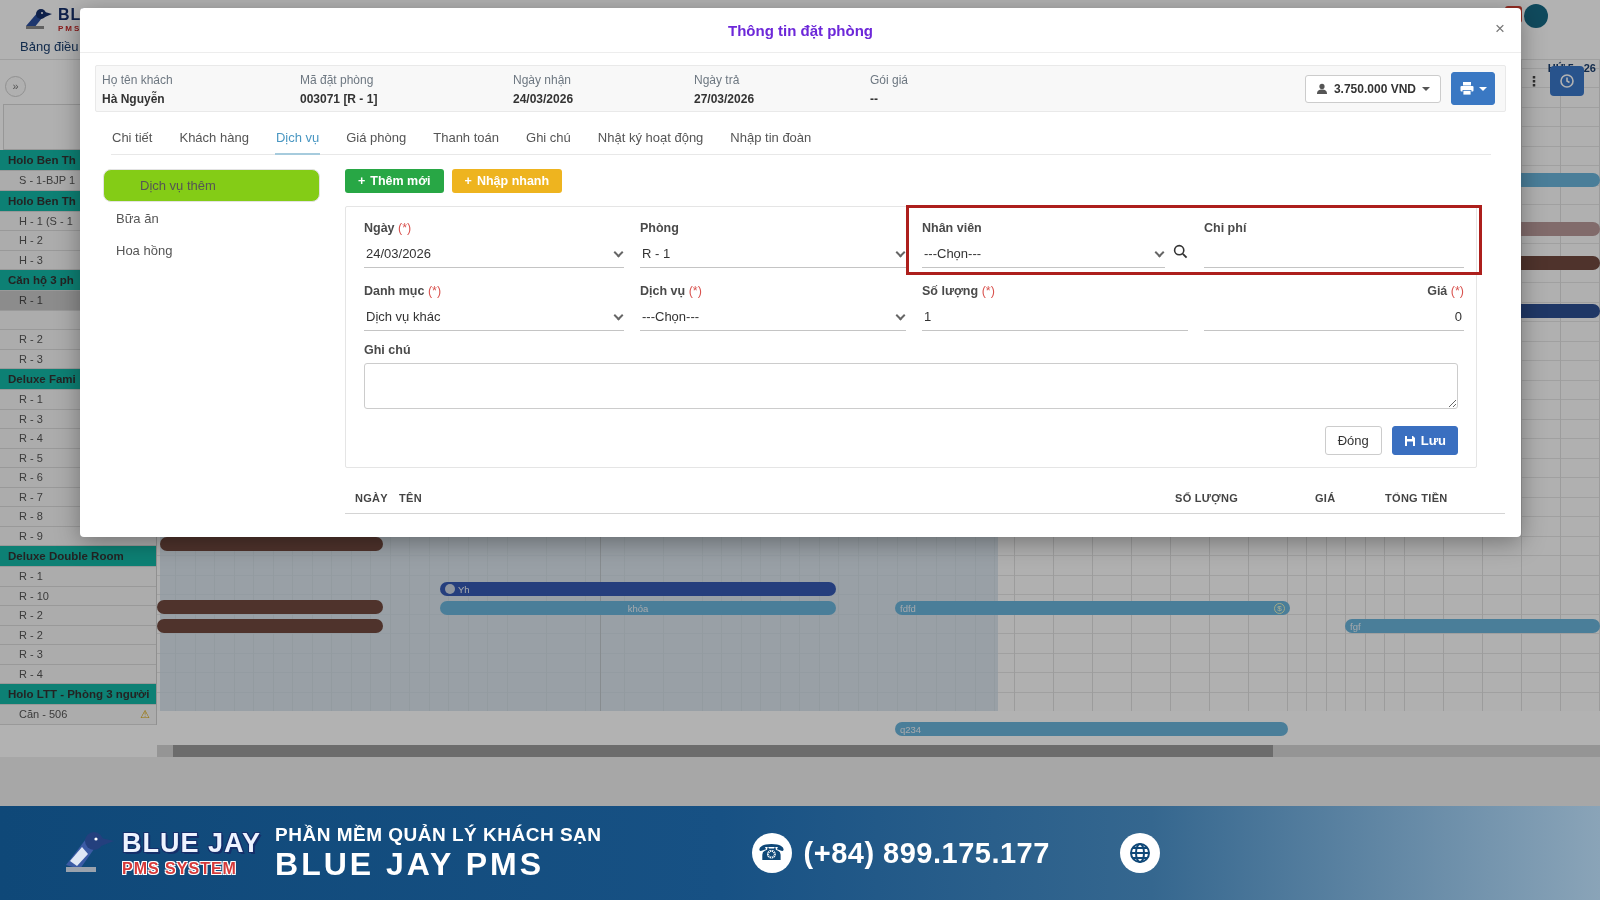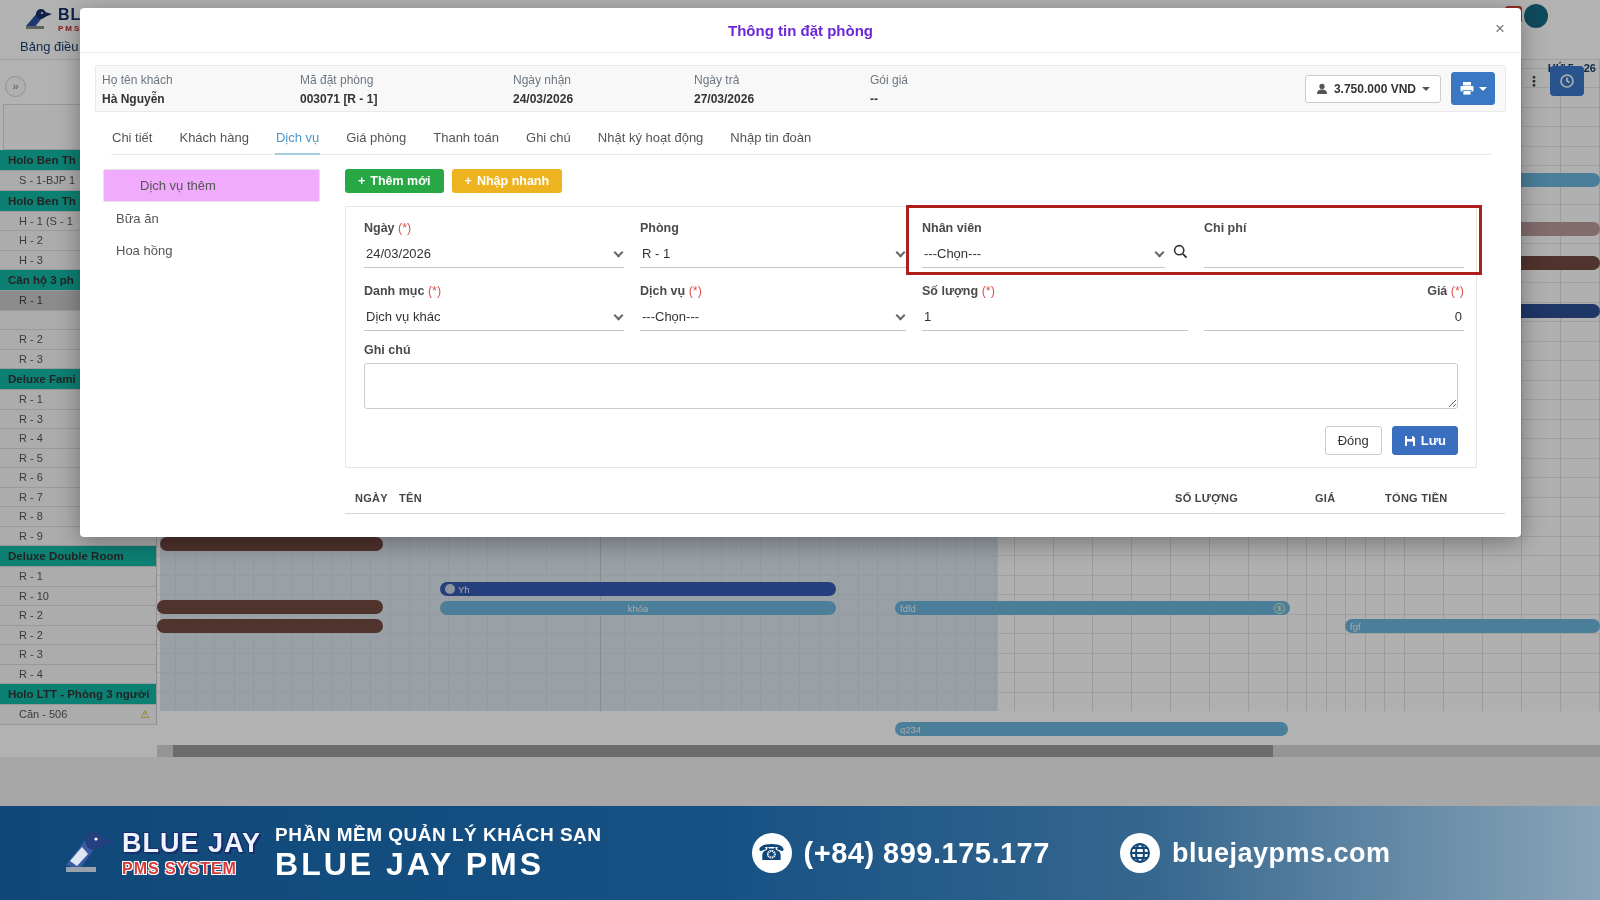--- a/index.html
+++ b/index.html
@@ -83,21 +83,21 @@
   .caret-sm { width:0; height:0; border-left:4px solid transparent; border-right:4px solid transparent; border-top:4px solid #555; }
   .caret-w { width:0; height:0; border-left:4px solid transparent; border-right:4px solid transparent; border-top:4px solid #fff; }
 
   .m-tabs { display:flex; gap:25px; margin:14px 30px 0 31px; border-bottom:1px solid #e8e8e8; }
   .tab { font-size:13px; color:#555; padding:4px 1px 8px 1px; cursor:pointer; }
   .tab.active { color:#4a97c2; border-bottom:2px solid #a6cbdd; margin-bottom:-1px; }
 
   .m-body { display:flex; padding:8px 15px 0 23px; }
   .m-sidebar { width:217px; flex:0 0 217px; padding-top:6px; }
   .side-item { font-size:13px; color:#555; padding:8px 13px; cursor:pointer; }
-  .side-item.active { background:#f0abfc; border:1px solid #e3e3e3; border-radius:2px;padding-left:36px; }
+  .side-item.active { background:#84cc16; border:1px solid #e3e3e3; border-radius:8px;padding-left:36px; }
   .side-item + .side-item { margin-top:1px; }
 
   .m-content { flex:1; margin-left:25px; padding-top:6px; }
   .action-row { display:flex; gap:8px; }
   .btn-add { background:#28a745; color:#fff; border:none; border-radius:3px; font-size:12.5px; font-weight:bold;
     padding:5px 13px; display:flex; align-items:center; gap:5px; cursor:pointer; }
   .btn-quick { background:#eeb41f; color:#fff; border:none; border-radius:3px; font-size:12.5px; font-weight:bold;
     padding:5px 13px; display:flex; align-items:center; gap:5px; cursor:pointer; }
 
   .form-panel { border:1px solid #e5e5e5; border-radius:2px; margin-top:13px; padding:14px 18px 12px 18px; width:1132px; }
@@ -526,17 +526,16 @@
     <div class="f-contact web">
       <div class="c-circle">
         <svg width="24" height="24" viewBox="0 0 24 24">
           <circle cx="12" cy="12" r="9" fill="none" stroke="#0f4878" stroke-width="2"></circle>
           <ellipse cx="12" cy="12" rx="4" ry="9" fill="none" stroke="#0f4878" stroke-width="2"></ellipse>
           <line x1="3" y1="12" x2="21" y2="12" stroke="#0f4878" stroke-width="2"></line>
           <line x1="4.5" y1="7" x2="19.5" y2="7" stroke="#0f4878" stroke-width="2"></line>
           <line x1="4.5" y1="17" x2="19.5" y2="17" stroke="#0f4878" stroke-width="2"></line>
         </svg>
       </div>
-      <div class="c-text web">bluejaypms.com</div>
     </div>
   </div>
 
 </div>
 
 </body></html>

